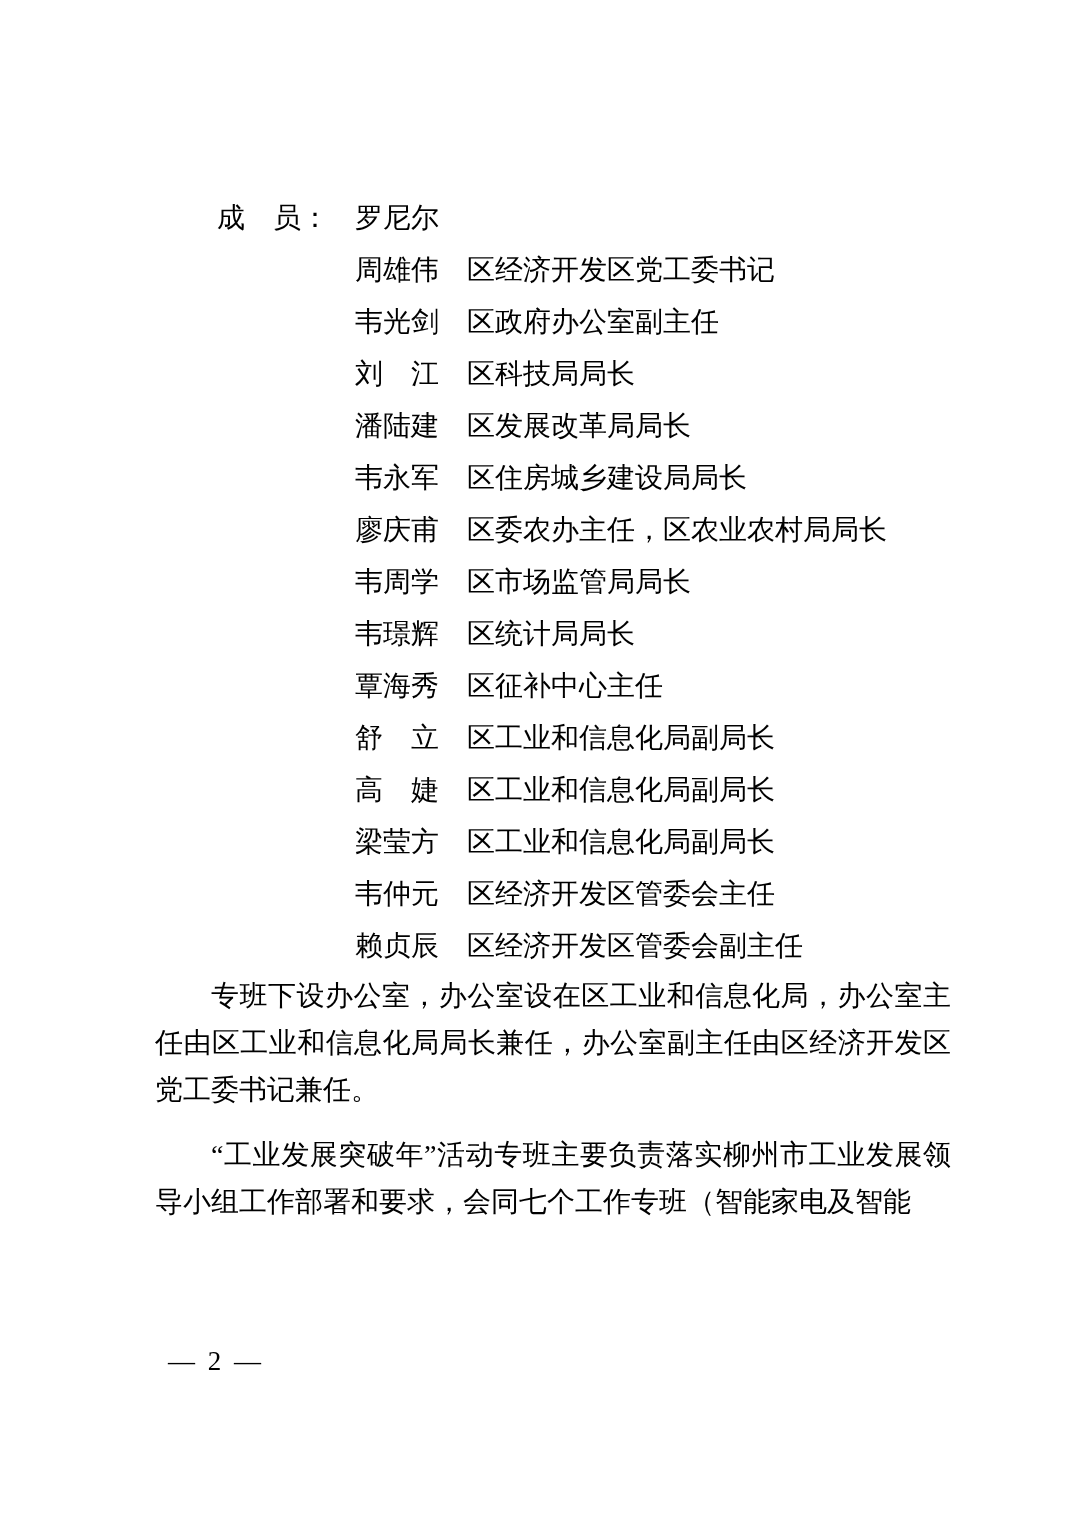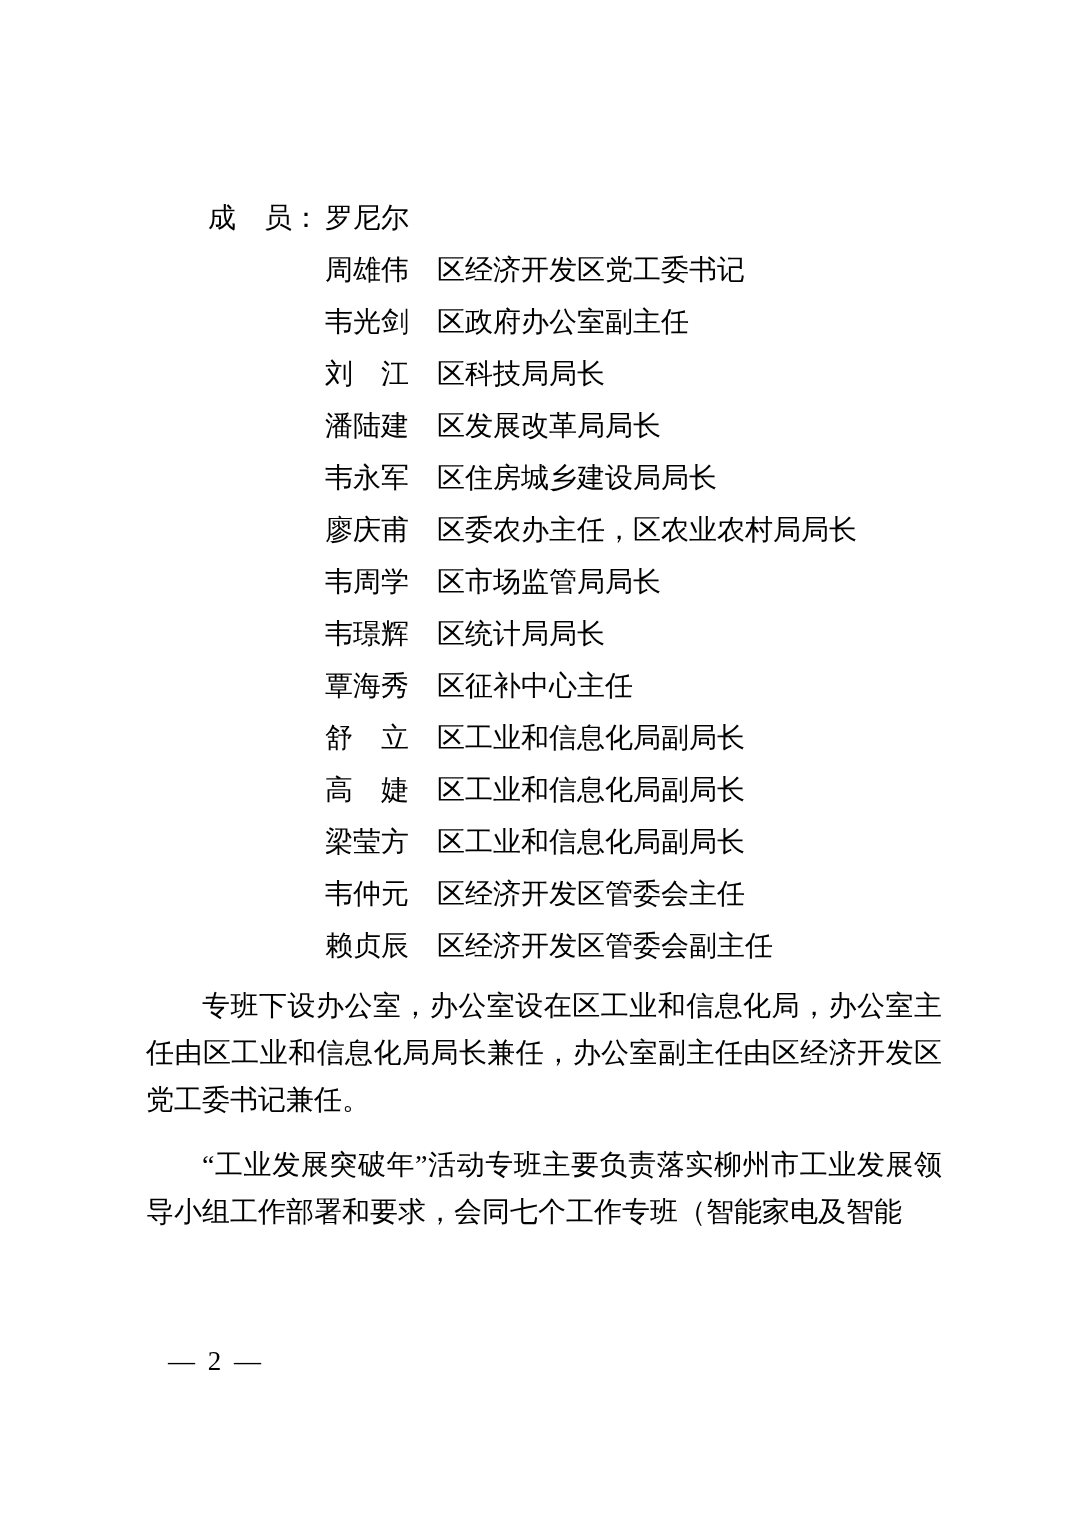--- a/index.html
+++ b/index.html
@@ -11,21 +11,21 @@
     position: relative;
     width: 1074px;
     height: 1520px;
     background: #ffffff;
     color: #000000;
     font-family: "Liberation Serif", serif;
     overflow: hidden;
   }
   .content {
     position: absolute;
-    left: 146px;
+    left: 155px;
     top: 192px;
     width: 796px;
     font-size: 28px;
   }
   
   .member-list {
     position: relative;
   }
   .member-label {
     position: absolute;
@@ -37,28 +37,29 @@
   .member-row {
     display: flex;
     align-items: flex-start;
     padding-left: 179px;
     line-height: 52px;
   }
   .member-name {
     flex: 0 0 112px;
     width: 112px;
     white-space: pre;
+    margin-left: 21px;
   }
   .member-title {
     flex: 1 1 auto;
     text-align: justify;
   }
   
   .paragraphs {
-    margin-top: 10px;
+    margin-top: 0;
   }
   .para {
     line-height: 47px;
     text-indent: 56px;
     text-align: justify;
     margin: 0 0 18px 0;
   }
   
   .page-number {
     position: absolute;

